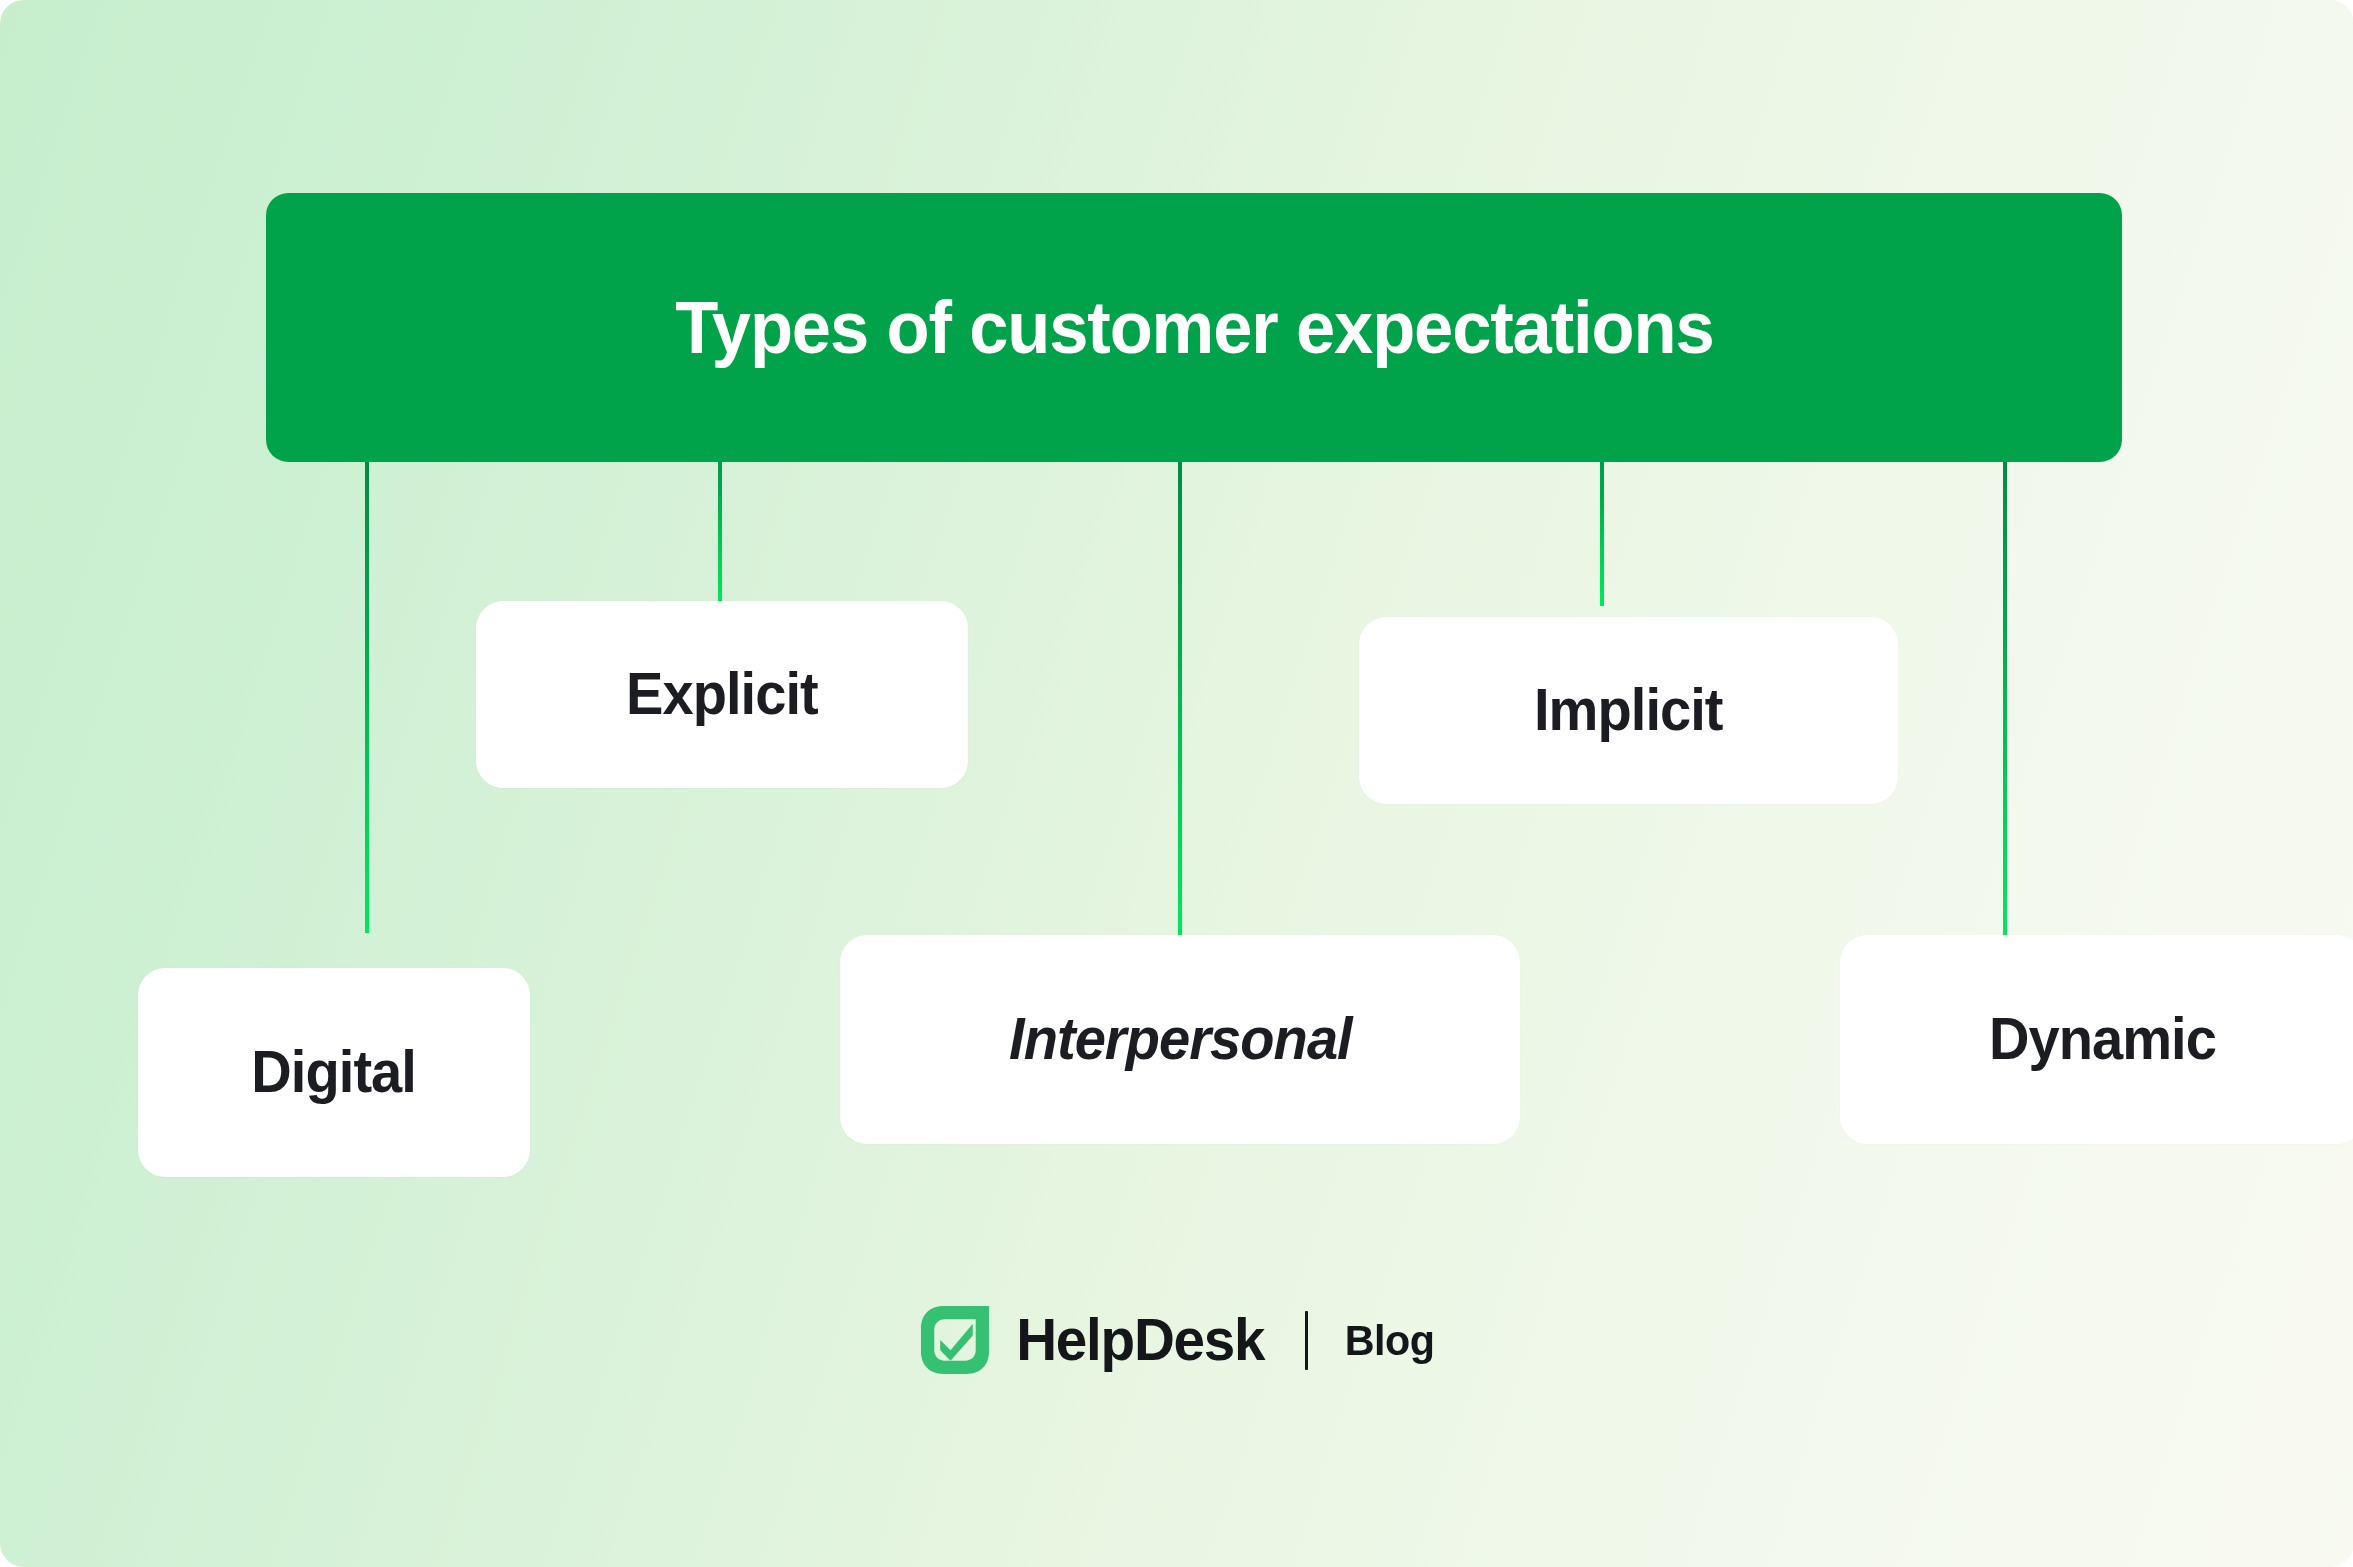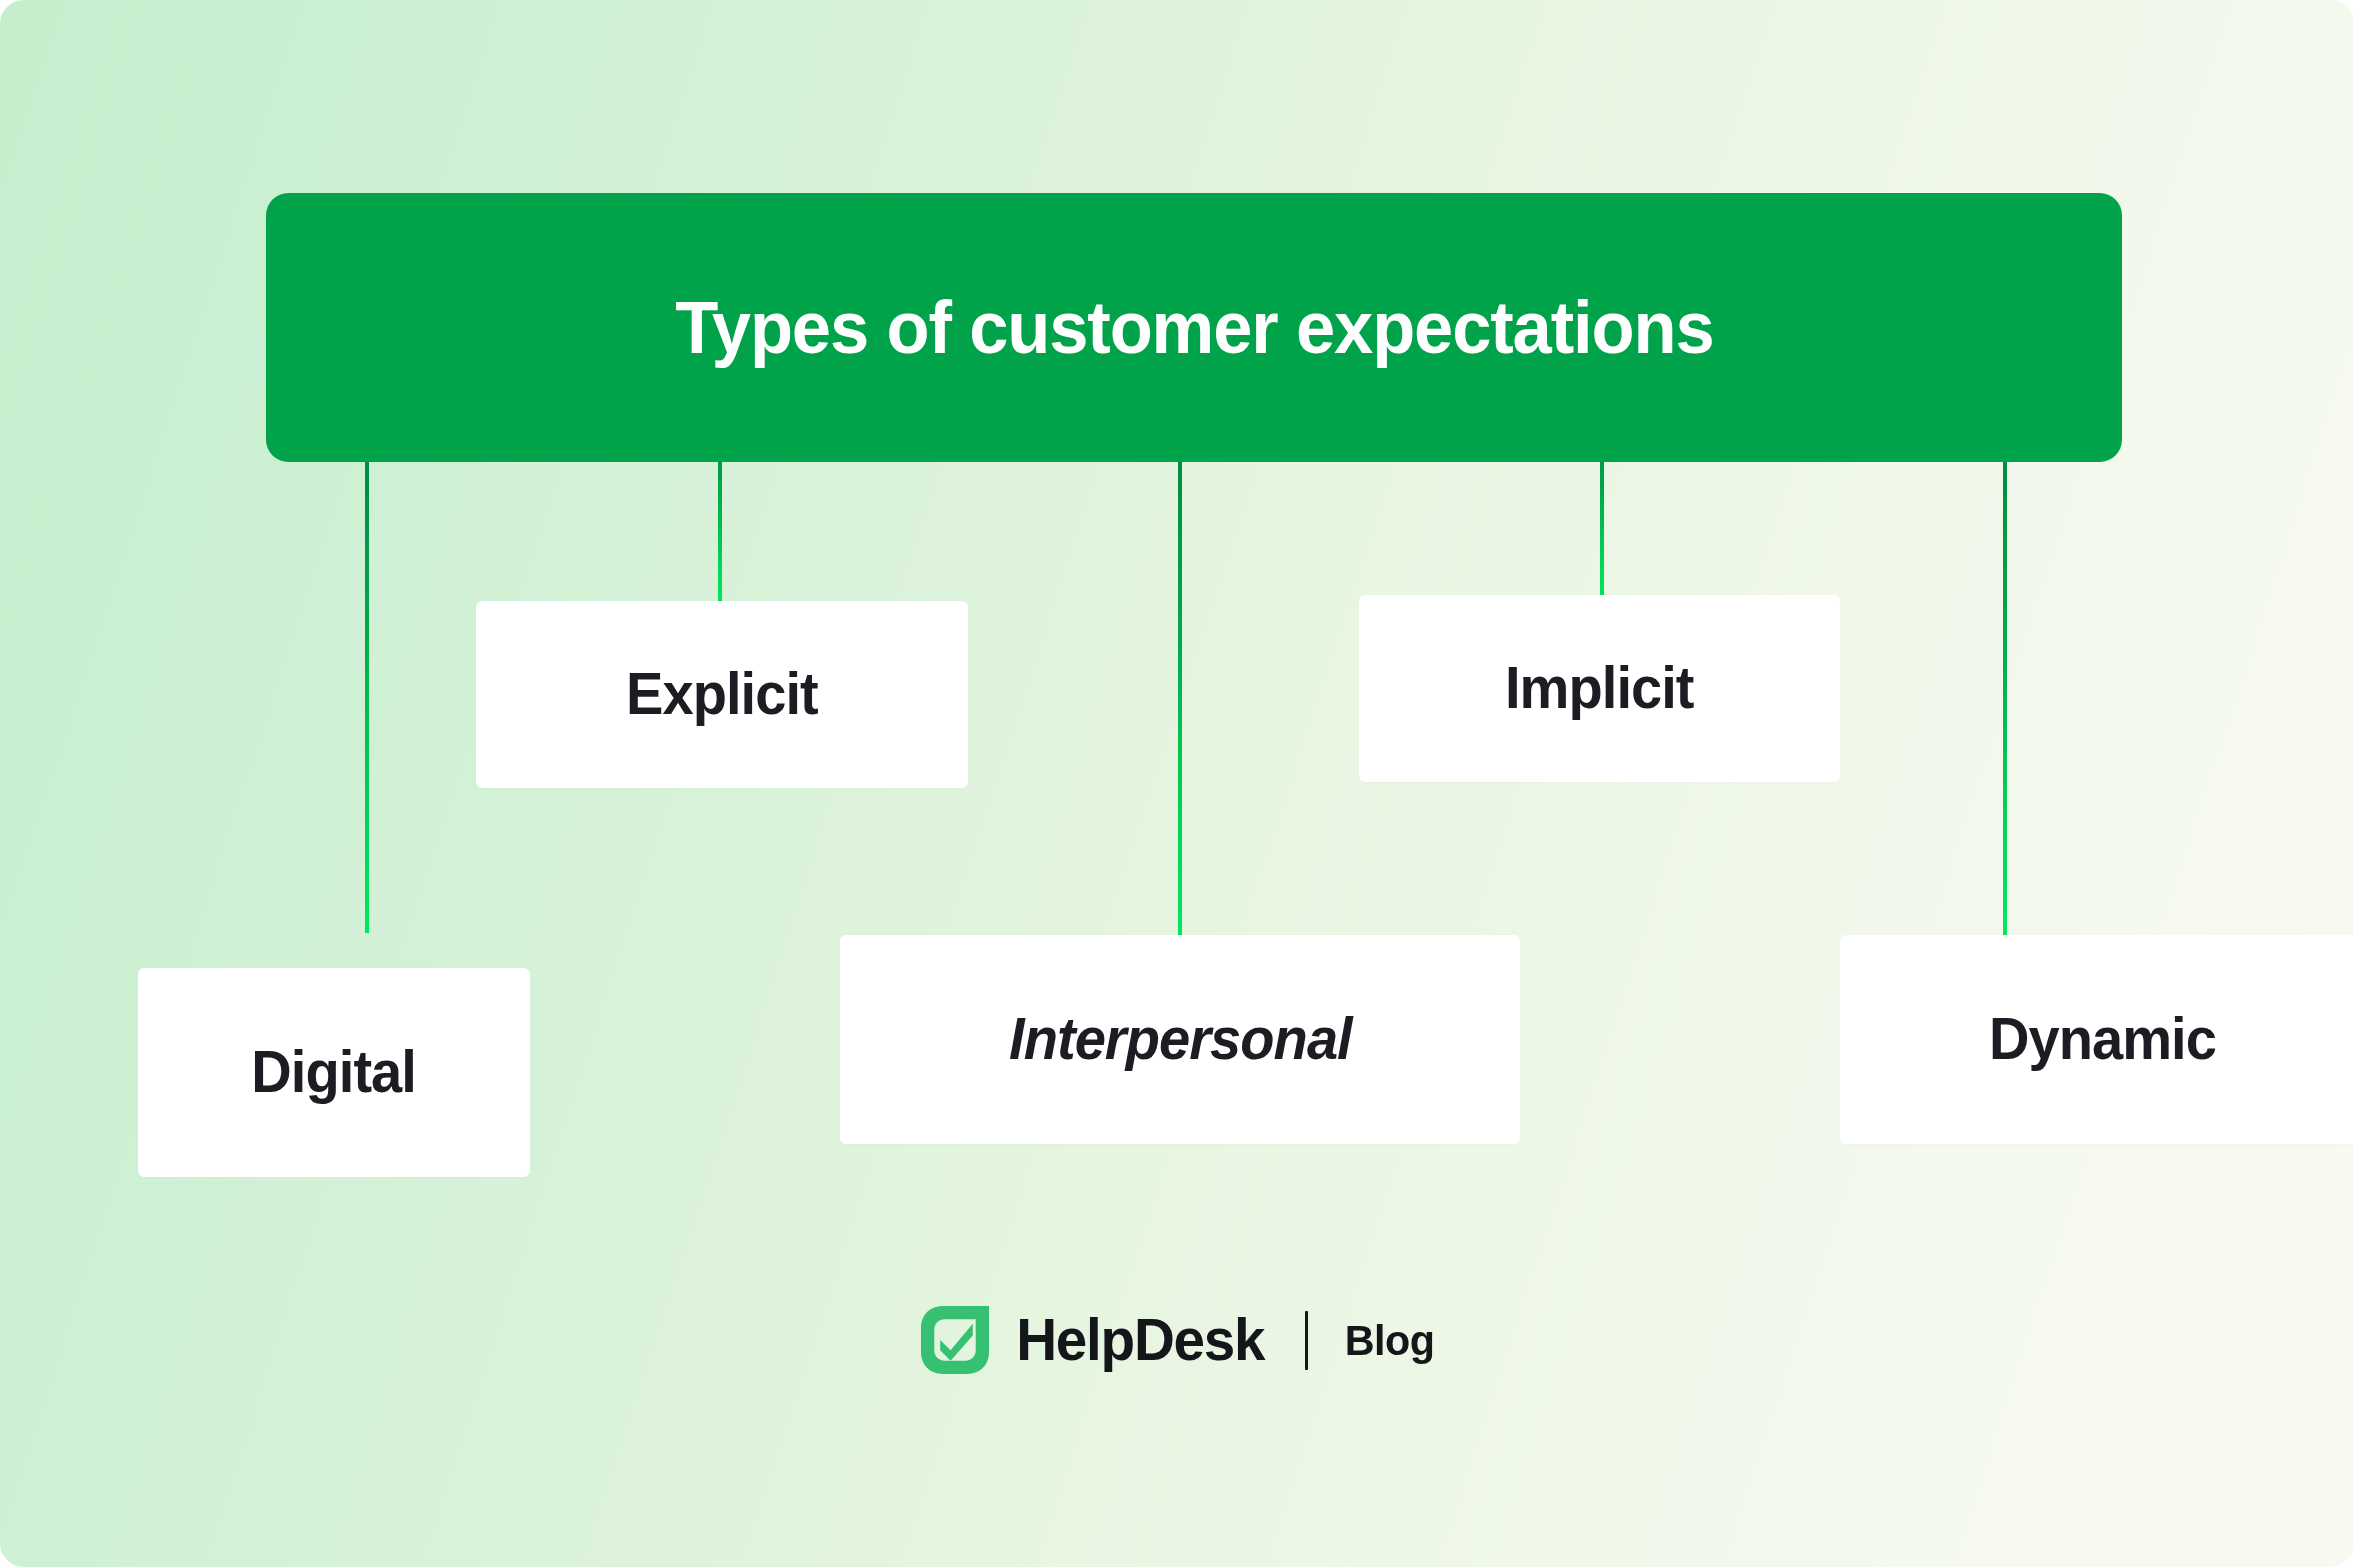--- a/index.html
+++ b/index.html
@@ -57,39 +57,39 @@
     letter-spacing: -1.2px;
     line-height: 1;
     white-space: nowrap;
     transform: scaleX(0.94);
   }
 
   
   .card {
     position: absolute;
     background: #ffffff;
-    border-radius: 6px;
+    border-radius: 27px;
     display: flex;
     align-items: center;
     justify-content: center;
     z-index: 2;
     box-shadow: 0 0.8px 2.4px rgba(0,0,0,0.025);
   }
   .card-label {
     color: #1b1d22;
     font-size: 59px;
     font-weight: 700;
     letter-spacing: -1px;
     line-height: 1;
     white-space: nowrap;
     transform: scaleX(0.95);
   }
 
   .card-explicit      { left: 476px;  top: 601px;  width: 492px; height: 187px; }
-  .card-implicit      { left: 1359px; top: 595px;  width: 481px; height: 187px; }
+  .card-implicit      { left: 1359px; top: 617px;  width: 539px; height: 187px; }
   .card-digital       { left: 138px;  top: 968px; width: 392px; height: 209px; }
   .card-interpersonal { left: 840px; top: 935px; width: 680px; height: 209px; font-style: italic; }
   .card-dynamic       { left: 1840px; top: 935px; width: 524px; height: 209px; }
 
   
   .footer {
     position: absolute;
     left: 0;
     top: 1303px;
     width: 2354px;

